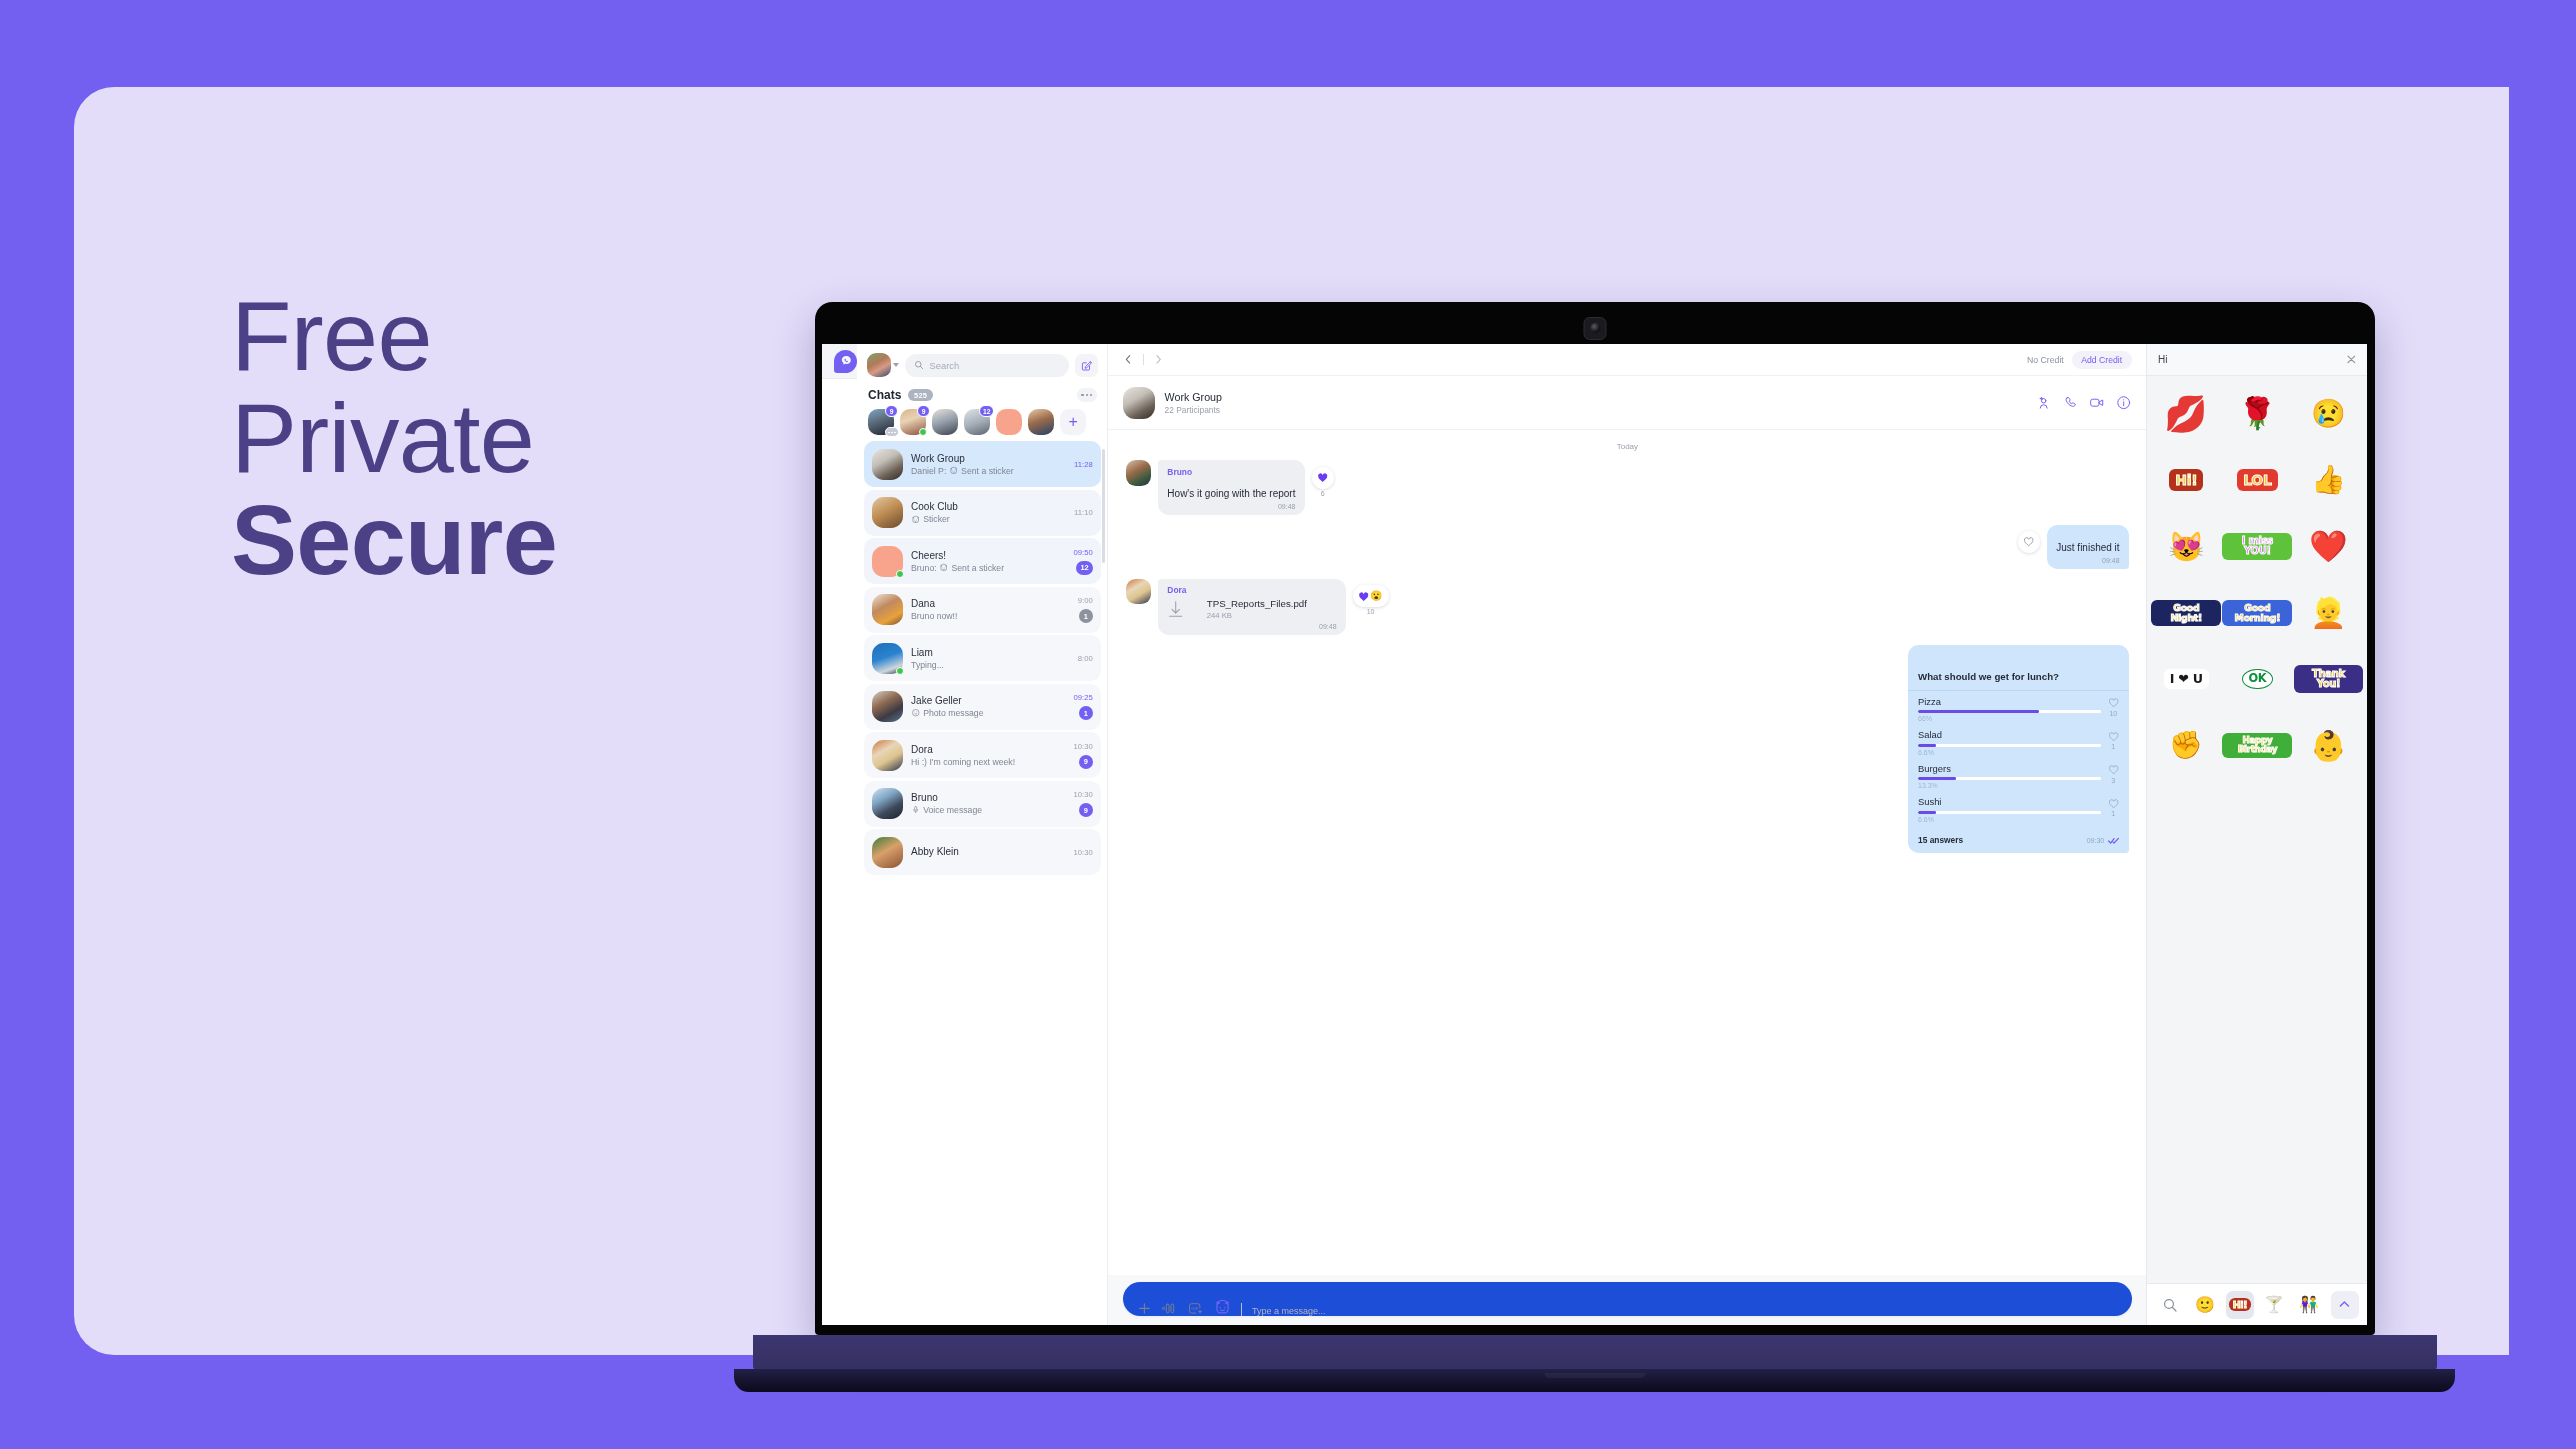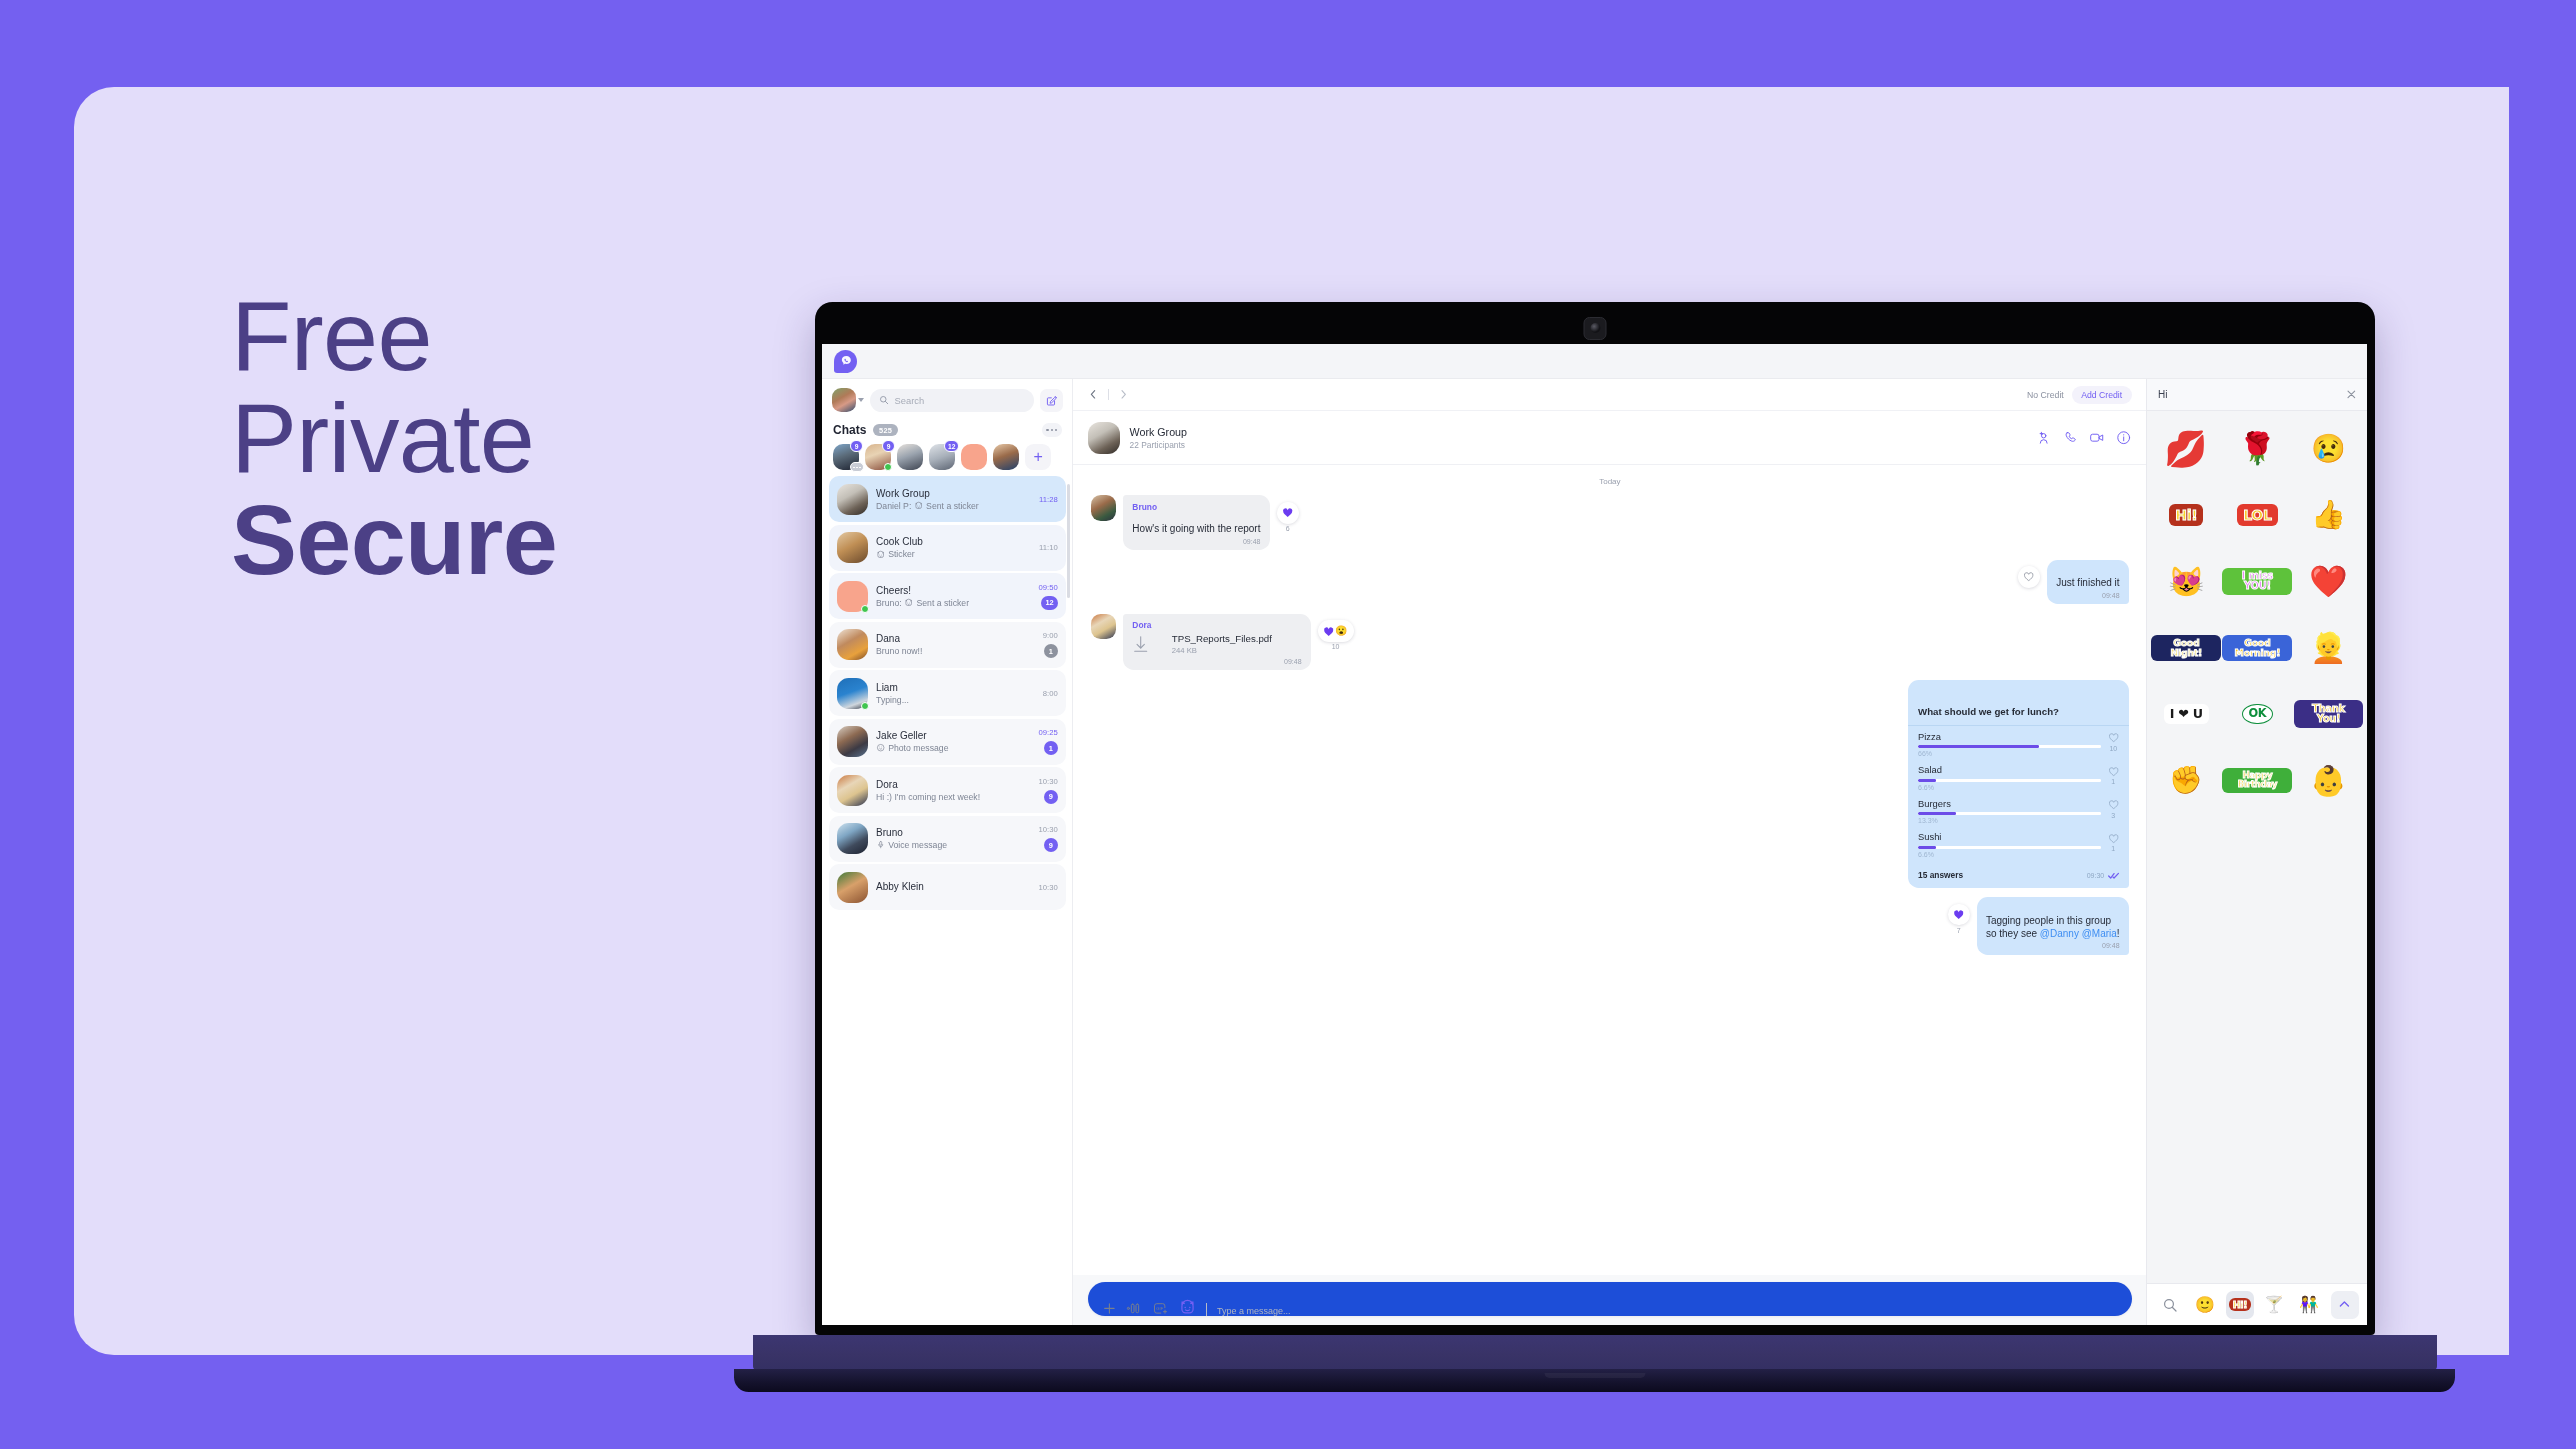--- a/index.html
+++ b/index.html
@@ -48,21 +48,21 @@
     display: flex; align-items: center; justify-content: center;
   }
   .webcam-lens {
     width: 10px; height: 10px; border-radius: 50%;
     background: radial-gradient(circle at 36% 34%, #5a5a64 0%, #121216 62%);
   }
   .screen {
     position: absolute; left: 7.4px; top: 42px;
     width: 1545px; height: 981px;
     background: #fff; overflow: hidden;
-    display: flex; flex-direction: column;
+    display: flex; flex-direction: row;
   }
   .base {
     position: relative;
     width: 1684px; margin-left: -62px;
     height: 35px;
     background: linear-gradient(180deg, #3C3672 0%, #393367 55%, #343063 100%);
     border-radius: 0 0 4px 4px;
   }
   .base-lip {
     position: absolute; left: -19px; top: 34px;
@@ -797,37 +797,20 @@
                       <span>09:30</span>
                       <svg width="11.4" height="7.4" viewBox="0 0 17 11" fill="none" stroke="#7360F2" stroke-width="1.9" stroke-linecap="round" stroke-linejoin="round">
                         <path d="M1 6 L4 9 L9 2.4"></path>
                           <path d="M7.4 7.6 L9 9 L15.6 2"></path>
                       </svg>
                     </span>
                   </div>
                 </div>
               </div>
 
-              <div class="row out">
-                <div class="reaction">
-                  <div class="reaction-pill">
-                    <svg class="heart-filled" viewBox="0 0 24 24" fill="#6B3CF0">
-                        <path d="M12 21 C6 16.5 2.5 13.2 2.5 9.2 A4.7 4.7 0 0 1 12 6.6 A4.7 4.7 0 0 1 21.5 9.2 C21.5 13.2 18 16.5 12 21z"></path>
-                      </svg>
-                  </div>
-                  <span class="reaction-count">7</span>
-                </div>
-                <div class="bubble out">
-                  <div class="b-text">
-                    <span>Tagging people in this group</span><br>
-                    <span>so they see </span><span class="mention">@Danny</span> <span class="mention">@Maria</span><span>!</span>
-                  </div>
-                  <div class="b-time">09:48</div>
-                </div>
-              </div>
             </div>
 
             <div class="composer">
               <div class="composer-inner">
                 <svg width="14.8" height="14.8" viewBox="0 0 22 22" fill="none" stroke="#7A808C" stroke-width="1.6" stroke-linecap="round">
                     <path d="M11 4 v14 M4 11 h14"></path>
                   </svg>
                 <svg width="16" height="14.8" viewBox="0 0 24 22" fill="none" stroke="#7A808C" stroke-width="1.5" stroke-linecap="round">
                   <circle cx="3.6" cy="11" r="1.6"></circle>
                     <rect x="8" y="4.5" width="4" height="13" rx="2"></rect>

